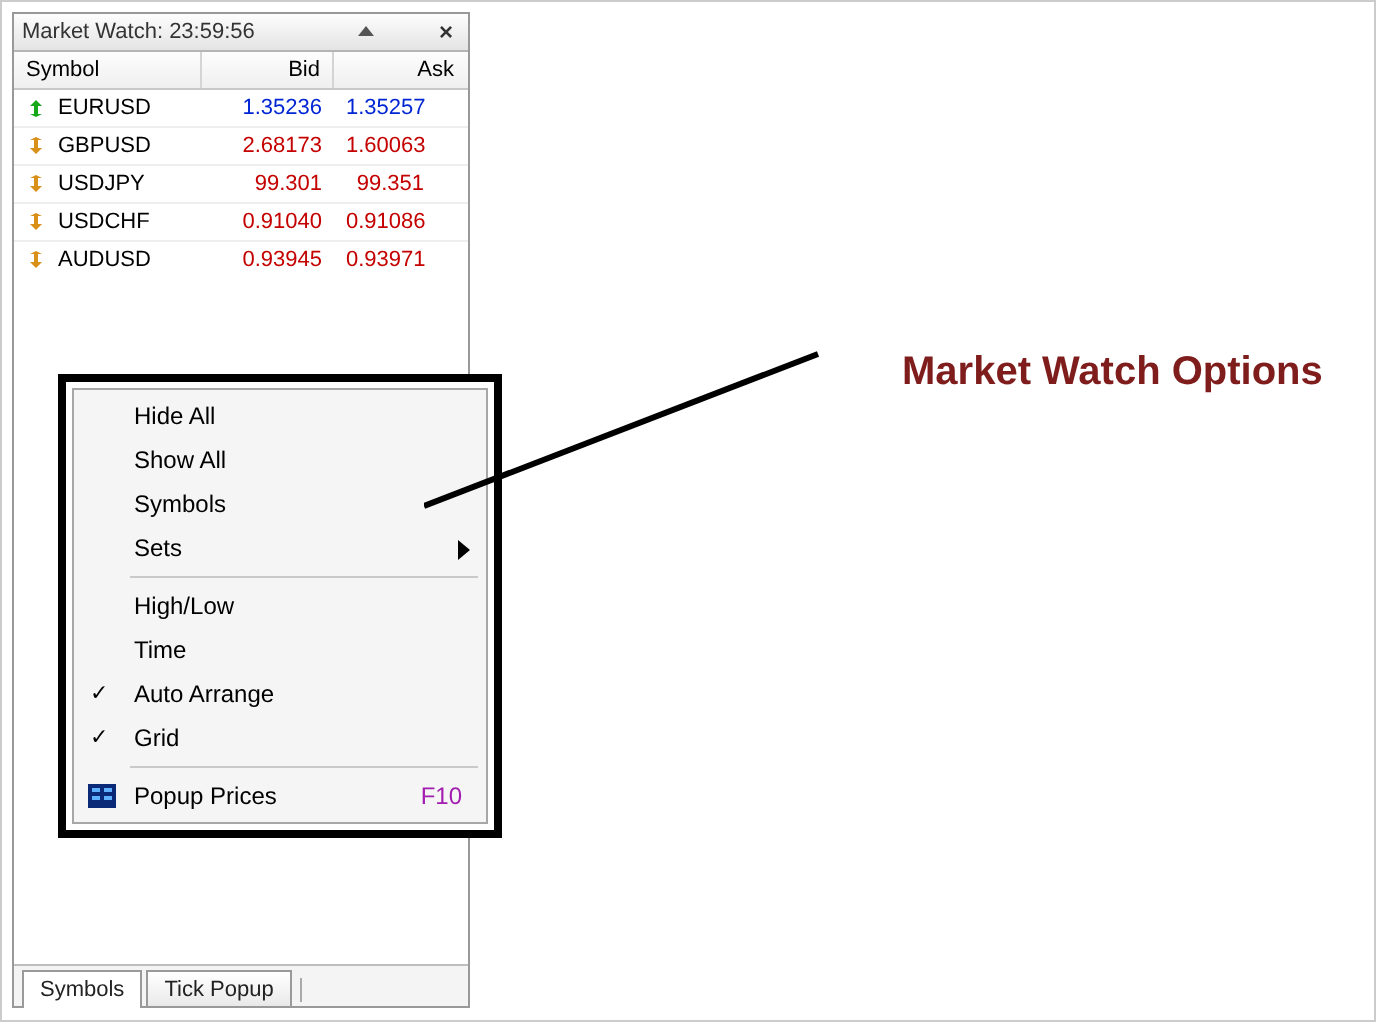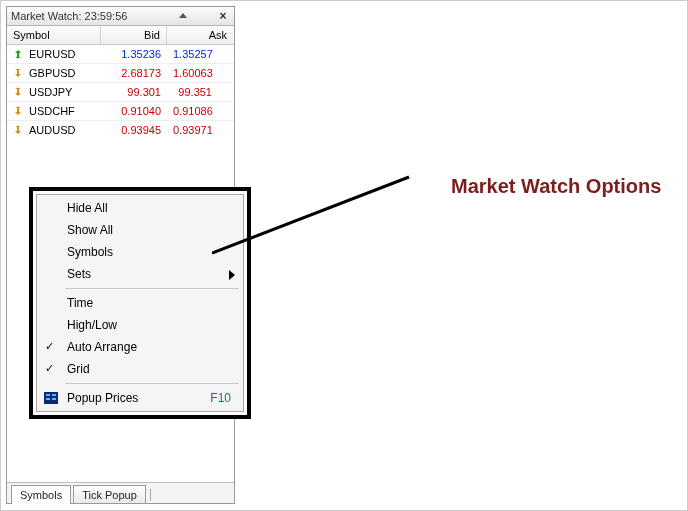--- a/index.html
+++ b/index.html
@@ -31,21 +31,21 @@
   .tab{height:17px;border:1px solid #9a9a9a;border-bottom:none;background:linear-gradient(#fff,#e9e9e9);margin-right:2px;padding:0 8px;display:flex;align-items:center;font-size:11px;color:#222;cursor:pointer;}
   .tab.active{background:#fff;position:relative;top:1px;height:18px;}
   .tabdiv{width:1px;height:12px;background:#aaa;margin:0 2px 2px;}
 
   
   .ctxwrap{position:absolute;left:22px;top:157px;width:222px;border:4px solid #000;background:#fff;padding:3px;box-sizing:border-box;margin-top:23px;}
   .ctx{border:1px solid #a7a7a7;background:#f5f5f5;padding:2px 2px;}
   .mi{height:22px;display:flex;align-items:center;font-size:12px;color:#000;padding-left:28px;position:relative;cursor:default;}
   .mi .chk{position:absolute;left:6px;top:4px;font-size:11px;color:#000;}
   .mi .ic{position:absolute;left:4px;top:3px;width:16px;height:16px;}
-  .mi .accel{margin-left:auto;padding-right:10px;color:#0f766e;}
+  .mi .accel{margin-left:auto;padding-right:10px;color:#a21caf;}
   .mi .sub{position:absolute;right:6px;top:6px;}
   .sep{height:1px;background:#c9c9c9;margin:3px 2px 3px 26px;}
 
   
   .annot-title{position:absolute;left:410px;top:174px;font:bold 20px Arial,Helvetica,sans-serif;color:#7f1d1d;white-space:nowrap;margin-left:40px;}
   .annot-line{position:absolute;left:211px;top:172px;pointer-events:none;}
 </style>
 </head>
 <body>
 
@@ -146,24 +146,24 @@
             <span>Symbols</span>
           </div>
         <div class="mi">
           <span>Sets</span>
           <span class="sub"><svg width="6" height="10" viewBox="0 0 6 10">
                 <polygon points="0,0 0,10 6,5" fill="#000"></polygon>
               </svg></span>
         </div>
         <div class="sep"></div>
         <div class="mi">
+            <span>High/Low</span>
+          </div>
+        <div class="mi">
             <span>Time</span>
-          </div>
-        <div class="mi">
-            <span>High/Low</span>
           </div>
         <div class="mi">
           <span class="chk">✓</span>
           <span>Auto Arrange</span>
         </div>
         <div class="mi">
           <span class="chk">✓</span>
           <span>Grid</span>
         </div>
         <div class="sep"></div>

